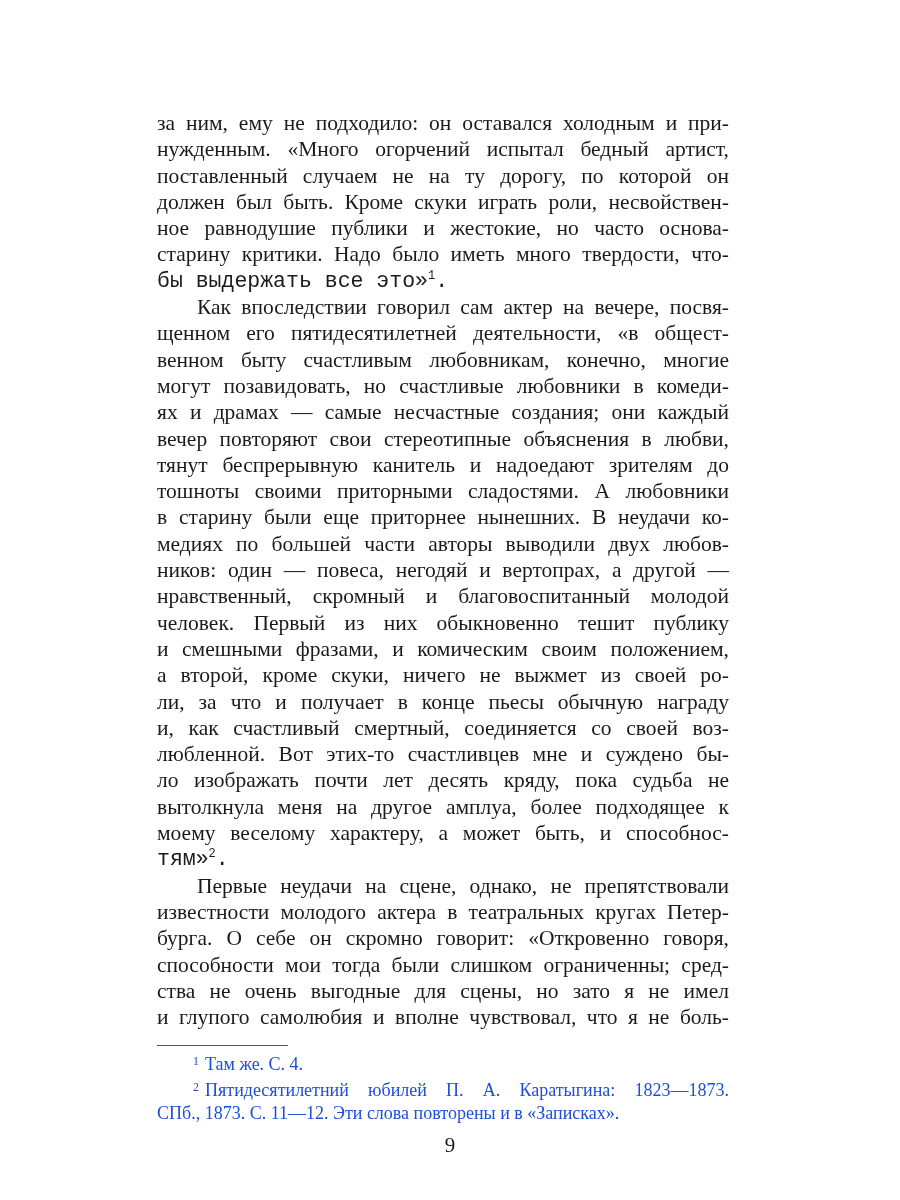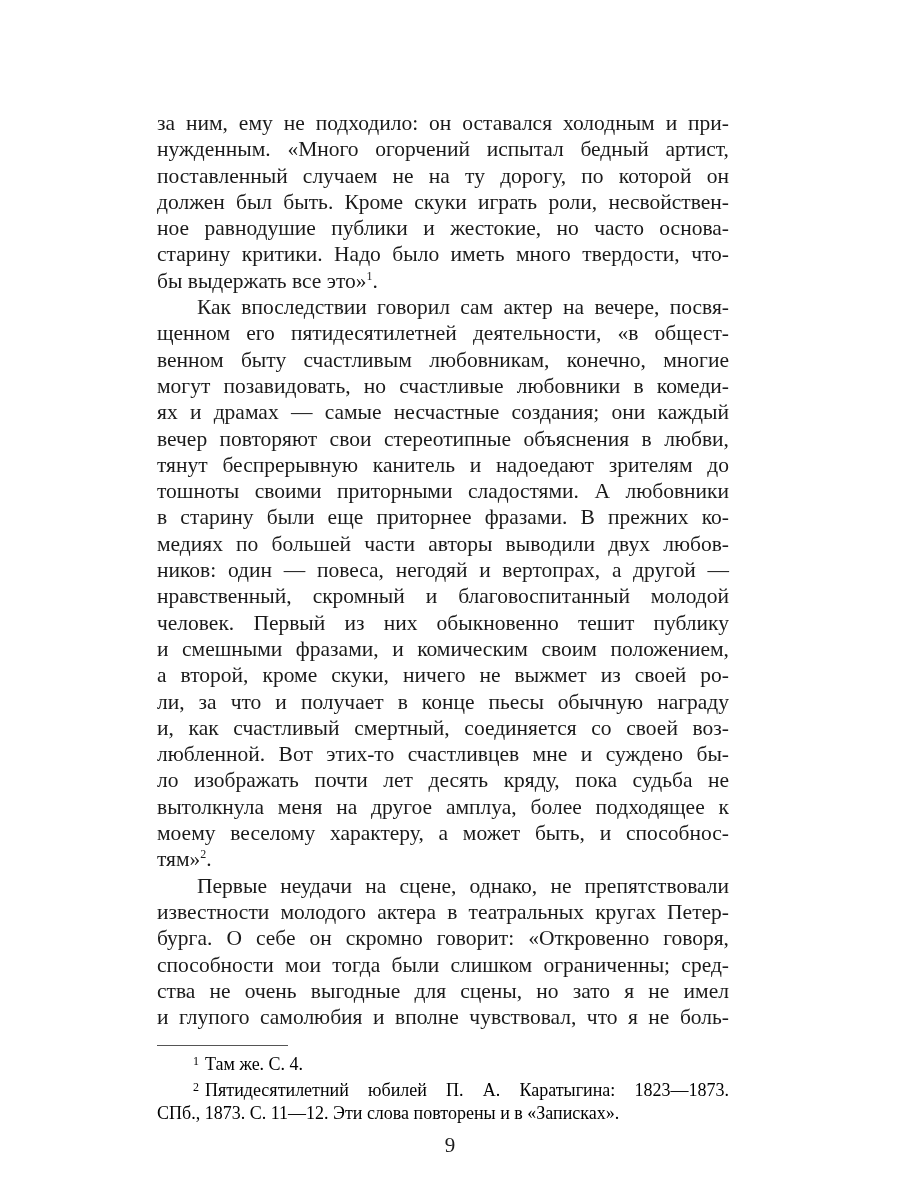--- a/index.html
+++ b/index.html
@@ -9,30 +9,30 @@
   }
   .text-block {
     position: absolute; left: 157px; top: 87px; width: 572px;
     font-family: "Liberation Serif", "DejaVu Serif", serif;
     font-size: 21.5px; line-height: 26.3px; color: #1a1a1a;
   }
   .line {
     display: block; height: 26.3px; white-space: nowrap;
     text-align: justify; text-align-last: justify;
   }
-  .line.last { text-align-last: left; }
+  .line.last { text-align-last: left; font-family: Liberation Mono, monospace; }
   .line.indent { padding-left: 40px; }
   sup { font-size: 12px; line-height: 0; vertical-align: 8px; }
   .rule {
     position: absolute; left: 157px; top: 1022px; width: 131px; height: 1px; background: #555;
   }
   .footnotes {
     position: absolute; left: 157px; top: 1027px; width: 572px;
     font-family: "Liberation Serif", "DejaVu Serif", serif;
-    font-size: 18px; line-height: 23px; color: #000000;
+    font-size: 18px; line-height: 23px; color: #1d4ed8;
   }
   .fn-line { display: block; white-space: nowrap; text-align: justify; text-align-last: justify; }
   .fn-line.first-fn { padding-left: 36px; text-align-last: left; }
   .fn-line.indent { padding-left: 36px; }
   .fn-line.last { text-align-last: left; }
   .fn-num { font-size: 12px; vertical-align: 5px; margin-right: 6px; }
   .page-number {
     position: absolute; left: 0; width: 900px; top: 1110px; text-align: center;
     font-family: "Liberation Serif", "DejaVu Serif", serif; font-size: 21px; color: #1a1a1a;
   }
@@ -50,21 +50,21 @@
     <span class="line">старину критики. Надо было иметь много твердости, что-</span>
     <span class="line last"><span>бы выдержать все это»</span><sup>1</sup><span>.</span></span>
     <span class="line indent">Как впоследствии говорил сам актер на вечере, посвя-</span>
     <span class="line">щенном его пятидесятилетней деятельности, «в общест-</span>
     <span class="line">венном быту счастливым любовникам, конечно, многие</span>
     <span class="line">могут позавидовать, но счастливые любовники в комеди-</span>
     <span class="line">ях и драмах — самые несчастные создания; они каждый</span>
     <span class="line">вечер повторяют свои стереотипные объяснения в любви,</span>
     <span class="line">тянут беспрерывную канитель и надоедают зрителям до</span>
     <span class="line">тошноты своими приторными сладостями. А любовники</span>
-    <span class="line">в старину были еще приторнее фразами. В прежних ко-</span>
+    <span class="line">в старину были еще приторнее нынешних. В неудачи ко-</span>
     <span class="line">медиях по большей части авторы выводили двух любов-</span>
     <span class="line">ников: один — повеса, негодяй и вертопрах, а другой —</span>
     <span class="line">нравственный, скромный и благовоспитанный молодой</span>
     <span class="line">человек. Первый из них обыкновенно тешит публику</span>
     <span class="line">и смешными фразами, и комическим своим положением,</span>
     <span class="line">а второй, кроме скуки, ничего не выжмет из своей ро-</span>
     <span class="line">ли, за что и получает в конце пьесы обычную награду</span>
     <span class="line">и, как счастливый смертный, соединяется со своей воз-</span>
     <span class="line">любленной. Вот этих-то счастливцев мне и суждено бы-</span>
     <span class="line">ло изображать почти лет десять кряду, пока судьба не</span>

